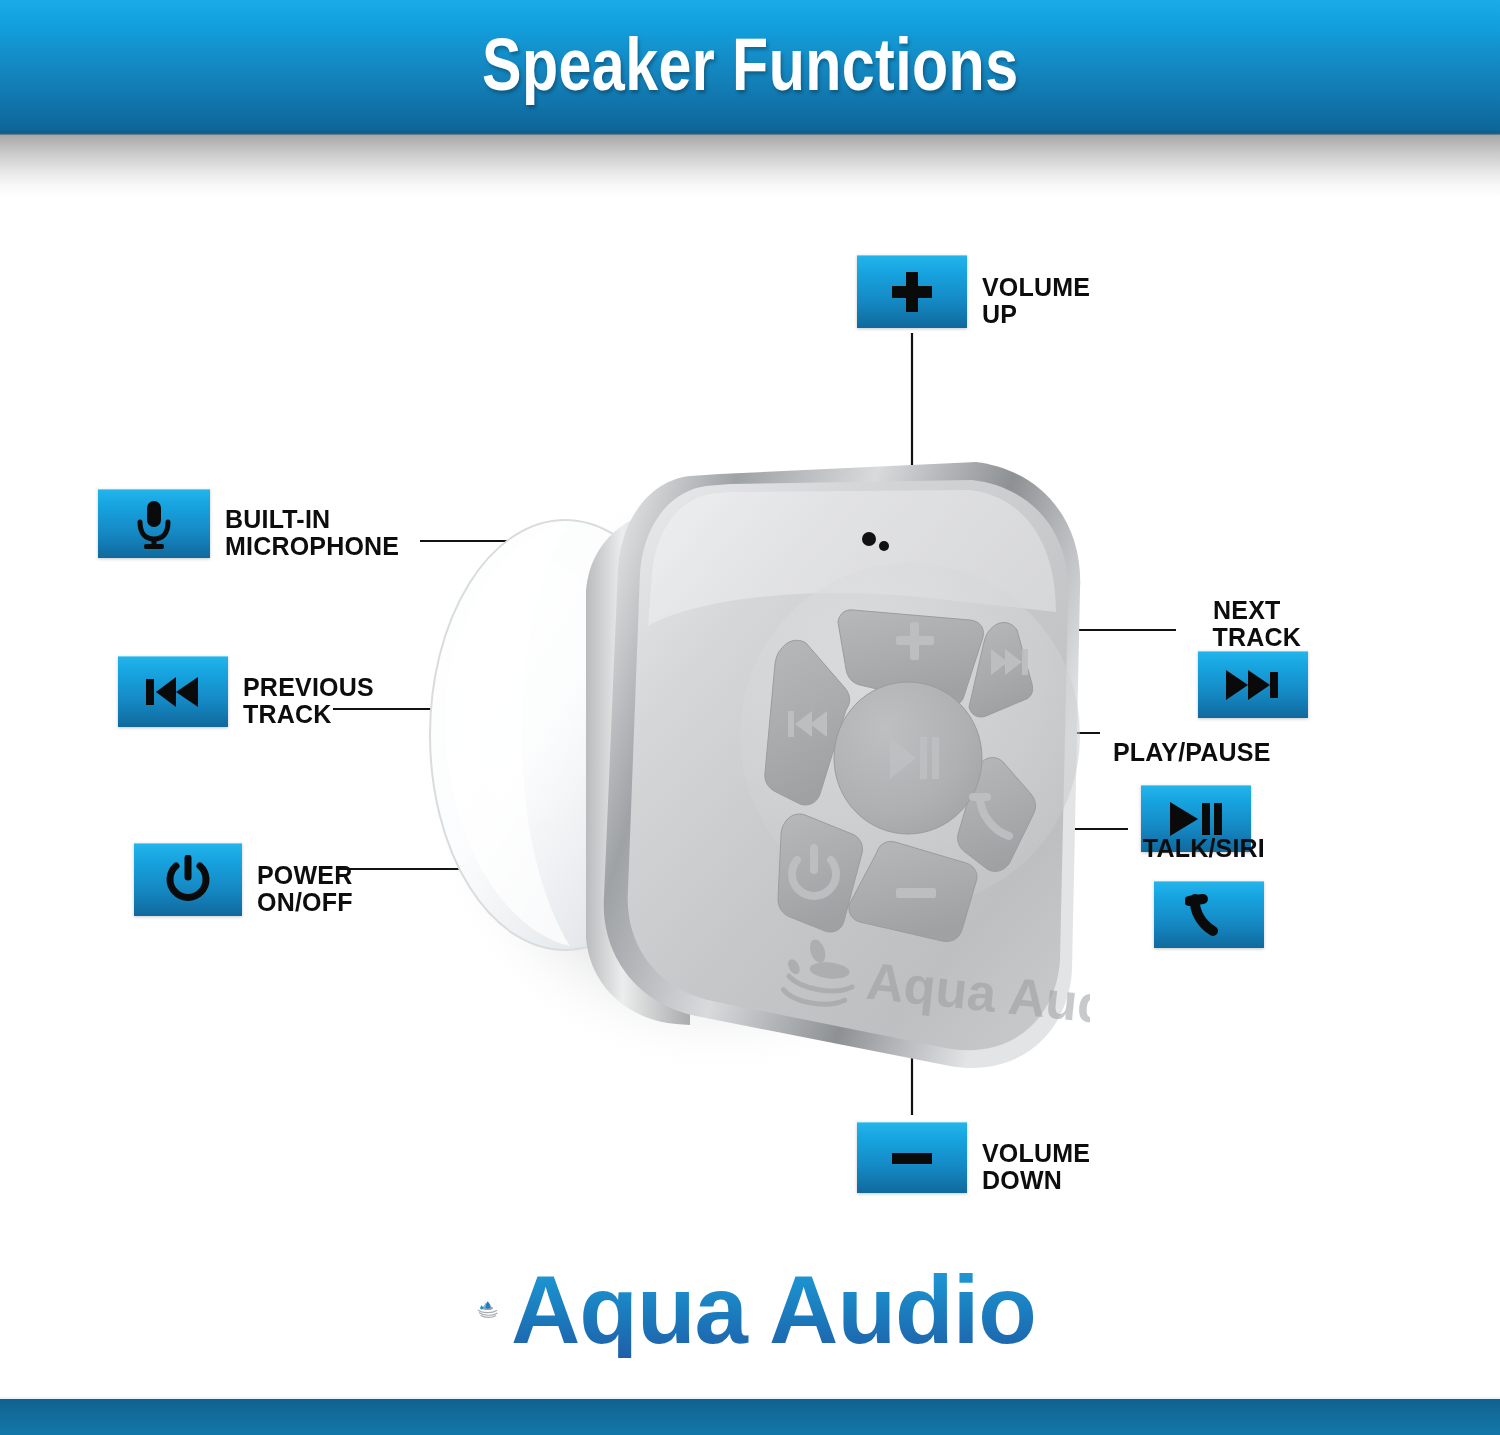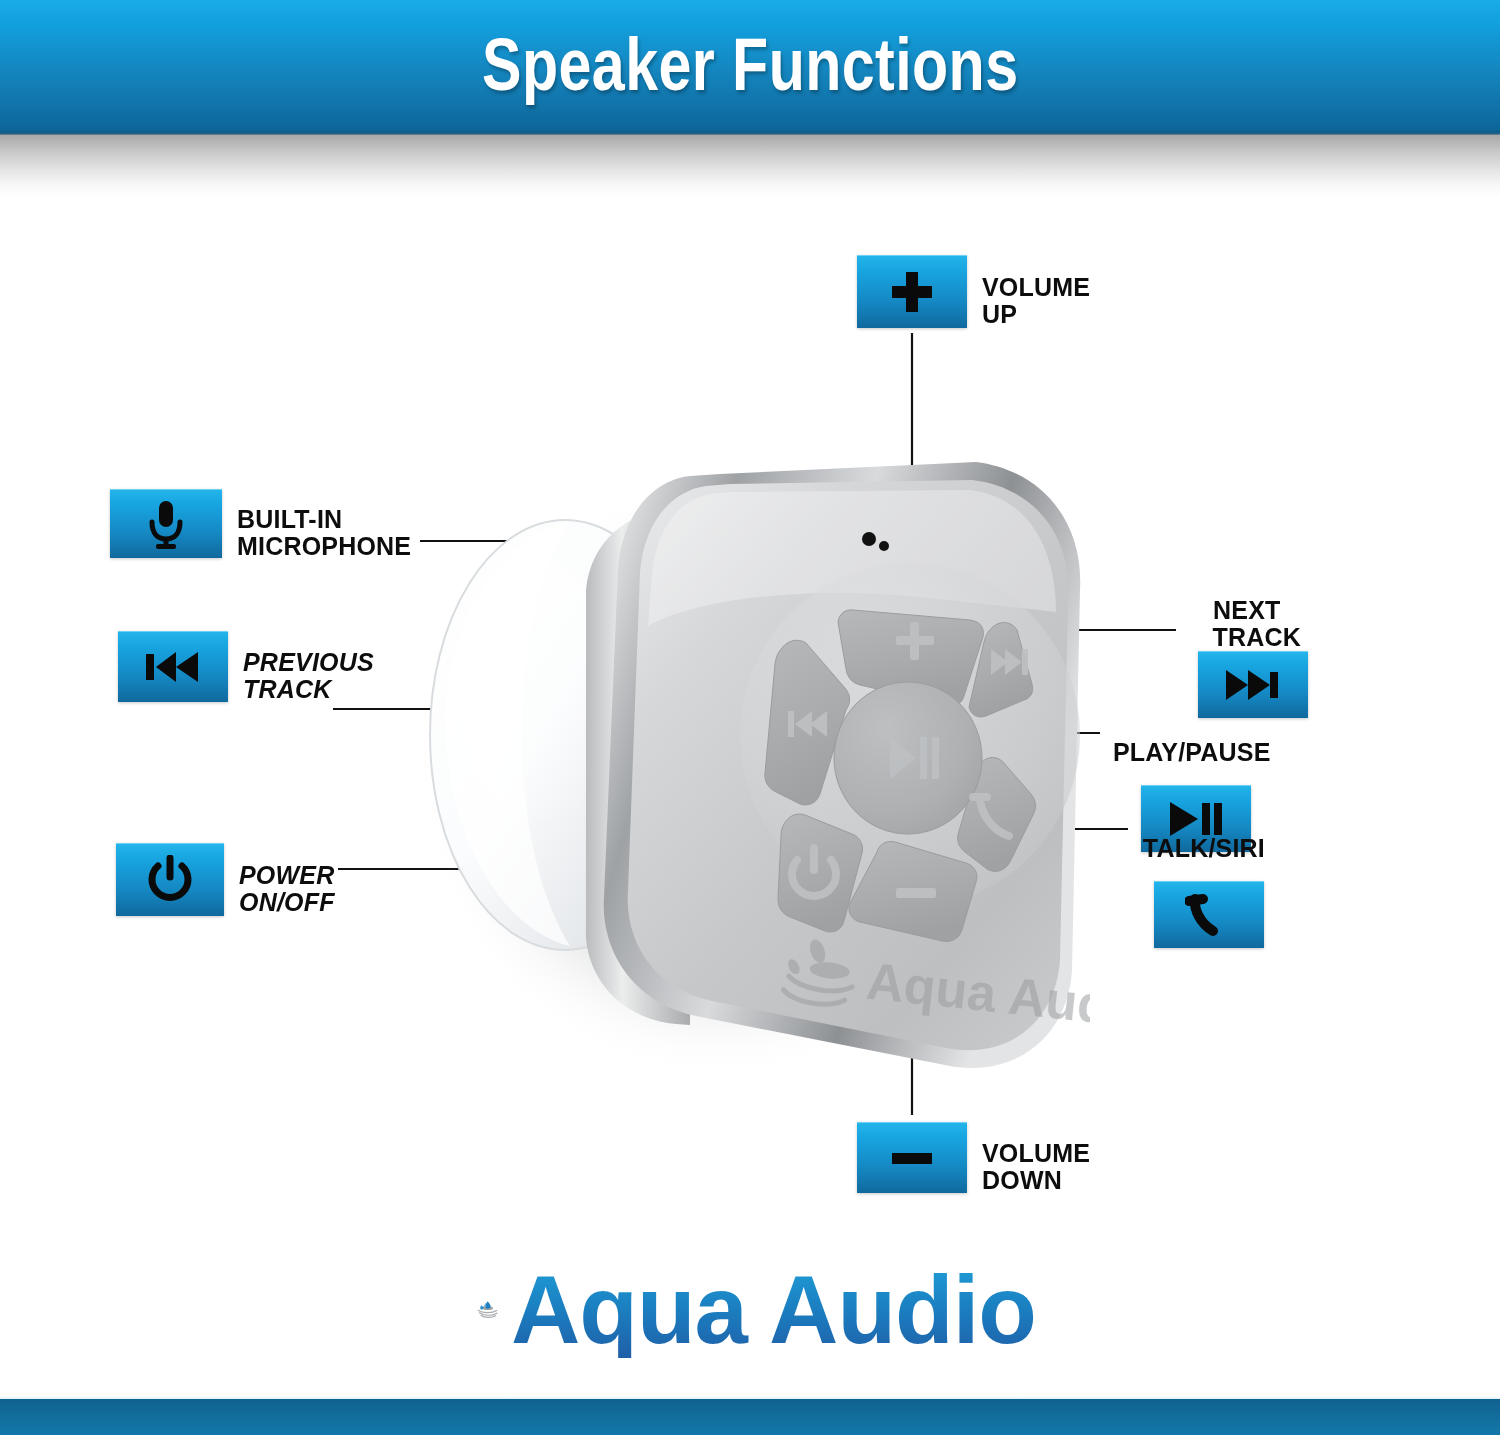--- a/index.html
+++ b/index.html
@@ -275,46 +275,46 @@
     <div class="badge-box" style="width:110px;height:72px;">
       <svg width="52" height="52" viewBox="0 0 52 52">
         <rect x="6" y="20" width="40" height="12" fill="#0a0a0a"></rect>
         <rect x="20" y="6" width="12" height="40" fill="#0a0a0a"></rect>
       </svg>
     </div>
     <div class="badge-label">VOLUME
 UP</div>
   </div>
 
-  <div class="callout left" style="left:110px;top:487px;">
+  <div class="callout left" style="left:98px;top:487px;">
     <div class="badge-box" style="width:112px;height:68px;">
       <svg width="44" height="52" viewBox="0 0 44 52">
         <rect x="15" y="3" width="14" height="26" rx="7" fill="#0a0a0a"></rect>
         <path d="M8 24 C8 36 14 41 22 41 C30 41 36 36 36 24" stroke="#0a0a0a" stroke-width="5" fill="none" stroke-linecap="round"></path>
         <rect x="19.5" y="39" width="5" height="8" fill="#0a0a0a"></rect>
         <rect x="12" y="46" width="20" height="5" rx="2" fill="#0a0a0a"></rect>
       </svg>
     </div>
     <div class="badge-label">BUILT-IN
 MICROPHONE</div>
   </div>
 
-  <div class="callout left" style="left:118px;top:630px;font-style:italic;">
+  <div class="callout left" style="left:118px;top:655px;">
     <div class="badge-box" style="width:110px;height:70px;">
       <svg width="58" height="36" viewBox="0 0 58 36">
         <rect x="2" y="5" width="8" height="26" fill="#0a0a0a"></rect>
         <path d="M32 3 L32 33 L12 18 Z" fill="#0a0a0a"></path>
         <path d="M54 3 L54 33 L32 18 Z" fill="#0a0a0a"></path>
       </svg>
     </div>
     <div class="badge-label">PREVIOUS
 TRACK</div>
   </div>
 
-  <div class="callout left" style="left:116px;top:843px;font-style:italic;">
+  <div class="callout left" style="left:134px;top:843px;">
     <div class="badge-box" style="width:108px;height:72px;">
       <svg width="46" height="50" viewBox="0 0 46 50">
         <path d="M11 11 A18 18 0 1 0 35 11" stroke="#0a0a0a" stroke-width="7" fill="none" stroke-linecap="round"></path>
         <line x1="23" y1="3" x2="23" y2="22" stroke="#0a0a0a" stroke-width="7" stroke-linecap="round"></line>
       </svg>
     </div>
     <div class="badge-label">POWER
 ON/OFF</div>
   </div>
 

